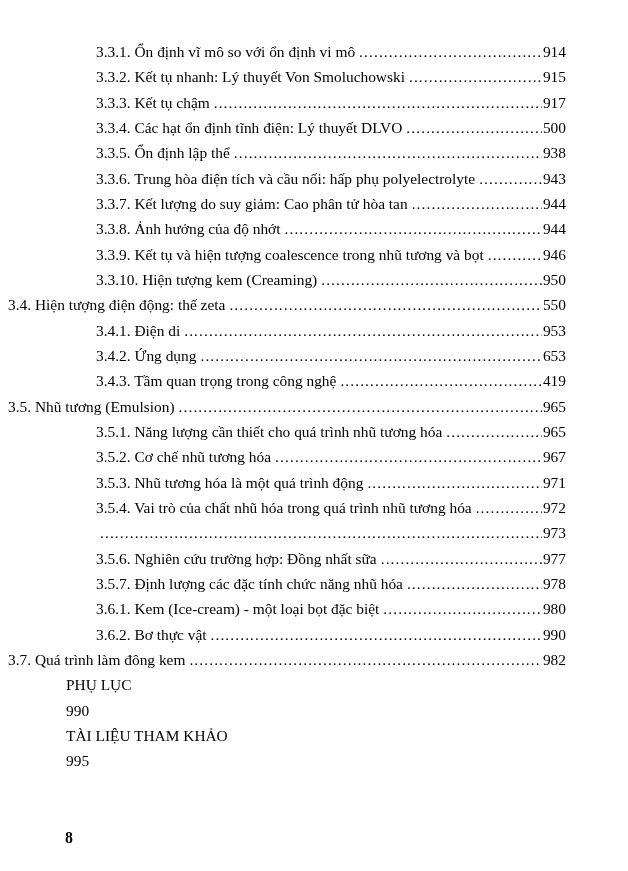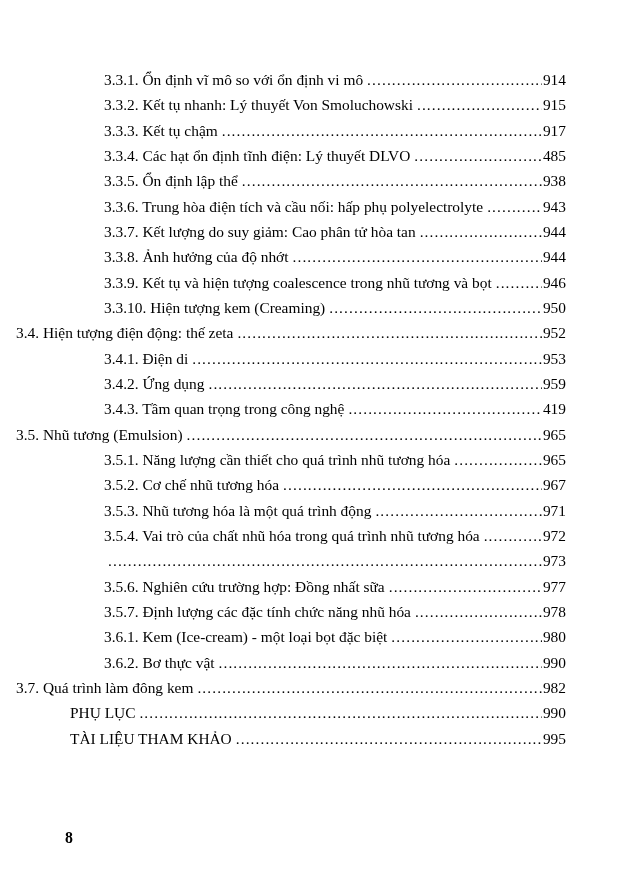--- a/index.html
+++ b/index.html
@@ -12,32 +12,31 @@
     width: 628px;
     height: 871px;
     background: #ffffff;
     color: #000000;
     font-family: "Liberation Serif", "DejaVu Serif", serif;
     overflow: hidden;
   }
   .toc {
     position: absolute;
     top: 39px;
-    left: 16px;
+    left: 8px;
     right: 62px;
-    margin-top: 28px;
   }
   .toc-row {
     display: flex;
     align-items: baseline;
     font-size: 15.4px;
     line-height: 25.33px;
     white-space: nowrap;
   }
-  .toc-row.lvl0 { padding-left: 54px; }
+  .toc-row.lvl0 { padding-left: 54px; flex-direction: column; }
   .toc-row.lvl1 { }
   .toc-row.lvl2 { padding-left: 88px; }
   .toc-title {
     white-space: nowrap;
     flex: 0 0 auto;
   }
   .toc-leader {
     flex: 1 1 0;
     overflow: hidden;
     white-space: nowrap;
@@ -78,21 +77,21 @@
     <span class="toc-pagenum">915</span>
   </div>
       <div class="toc-row lvl2">
     <span class="toc-title">3.3.3. Kết tụ chậm</span>
     <span class="toc-leader"></span>
     <span class="toc-pagenum">917</span>
   </div>
       <div class="toc-row lvl2">
     <span class="toc-title">3.3.4. Các hạt ổn định tĩnh điện: Lý thuyết DLVO</span>
     <span class="toc-leader"></span>
-    <span class="toc-pagenum">485</span>
+    <span class="toc-pagenum">500</span>
   </div>
       <div class="toc-row lvl2">
     <span class="toc-title">3.3.5. Ổn định lập thể</span>
     <span class="toc-leader"></span>
     <span class="toc-pagenum">938</span>
   </div>
       <div class="toc-row lvl2">
     <span class="toc-title">3.3.6. Trung hòa điện tích và cầu nối: hấp phụ polyelectrolyte</span>
     <span class="toc-leader"></span>
     <span class="toc-pagenum">943</span>
@@ -113,31 +112,31 @@
     <span class="toc-pagenum">946</span>
   </div>
       <div class="toc-row lvl2">
     <span class="toc-title">3.3.10. Hiện tượng kem (Creaming)</span>
     <span class="toc-leader"></span>
     <span class="toc-pagenum">950</span>
   </div>
       <div class="toc-row lvl1">
     <span class="toc-title">3.4. Hiện tượng điện động: thế zeta</span>
     <span class="toc-leader"></span>
-    <span class="toc-pagenum">952</span>
+    <span class="toc-pagenum">550</span>
   </div>
       <div class="toc-row lvl2">
     <span class="toc-title">3.4.1. Điện di</span>
     <span class="toc-leader"></span>
     <span class="toc-pagenum">953</span>
   </div>
       <div class="toc-row lvl2">
     <span class="toc-title">3.4.2. Ứng dụng</span>
     <span class="toc-leader"></span>
-    <span class="toc-pagenum">959</span>
+    <span class="toc-pagenum">653</span>
   </div>
       <div class="toc-row lvl2">
     <span class="toc-title">3.4.3. Tầm quan trọng trong công nghệ</span>
     <span class="toc-leader"></span>
     <span class="toc-pagenum">419</span>
   </div>
       <div class="toc-row lvl1">
     <span class="toc-title">3.5. Nhũ tương (Emulsion)</span>
     <span class="toc-leader"></span>
     <span class="toc-pagenum">965</span>

